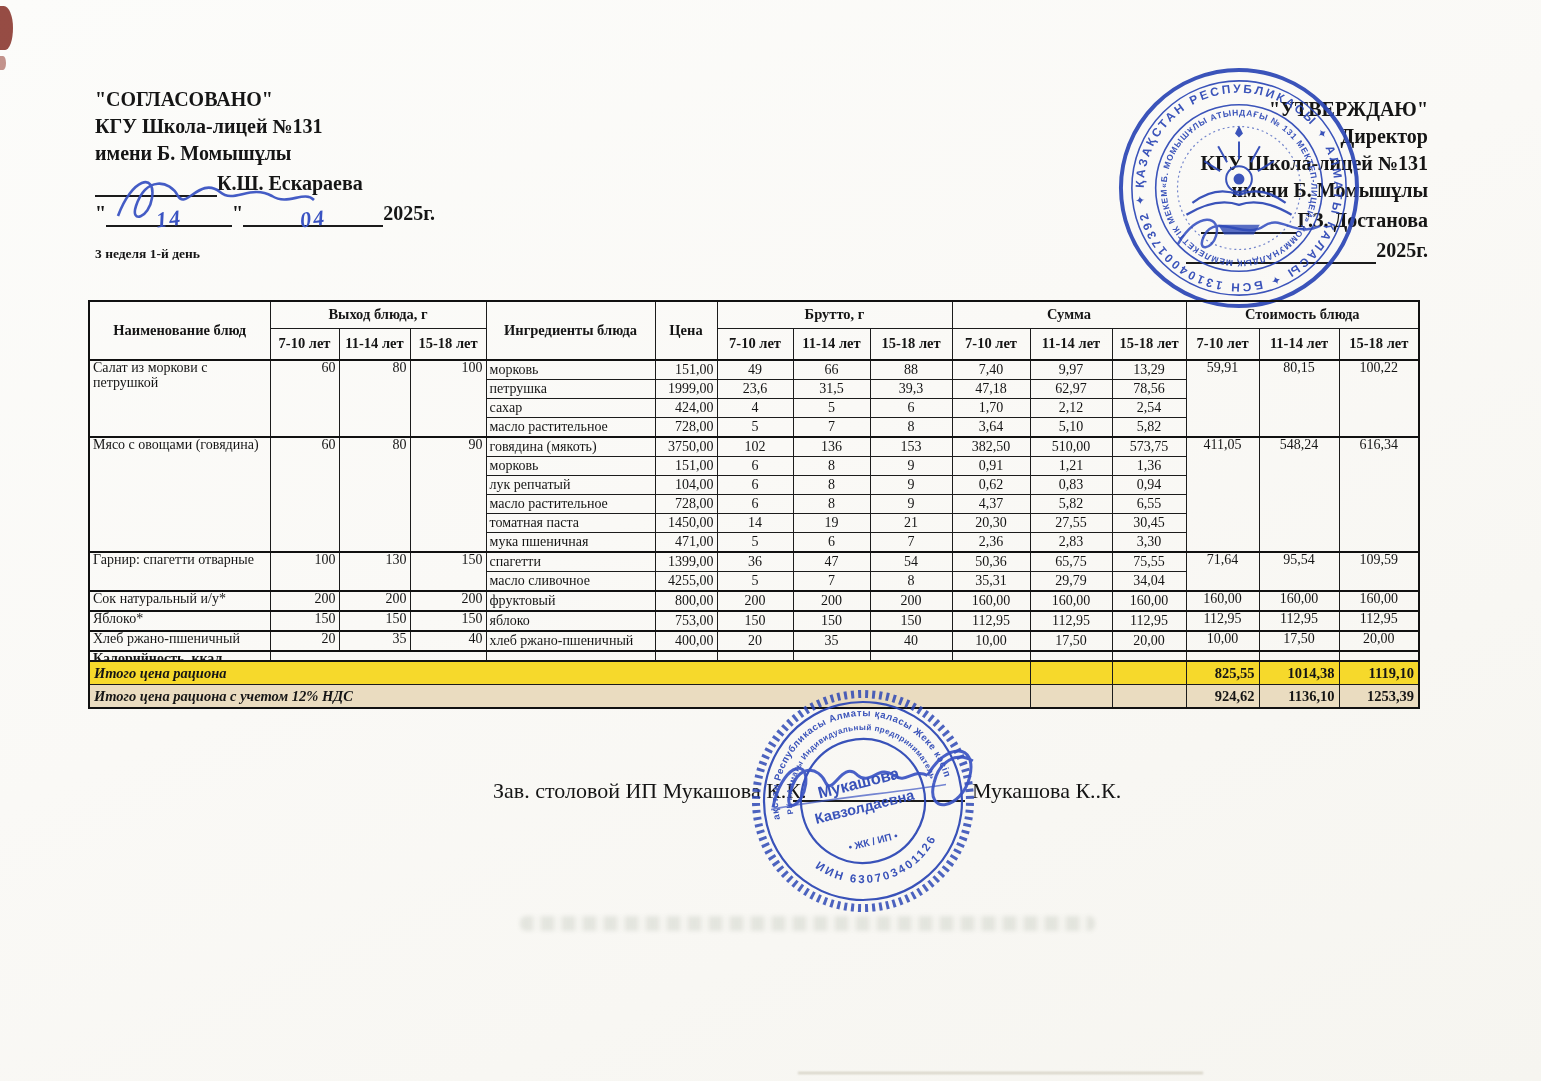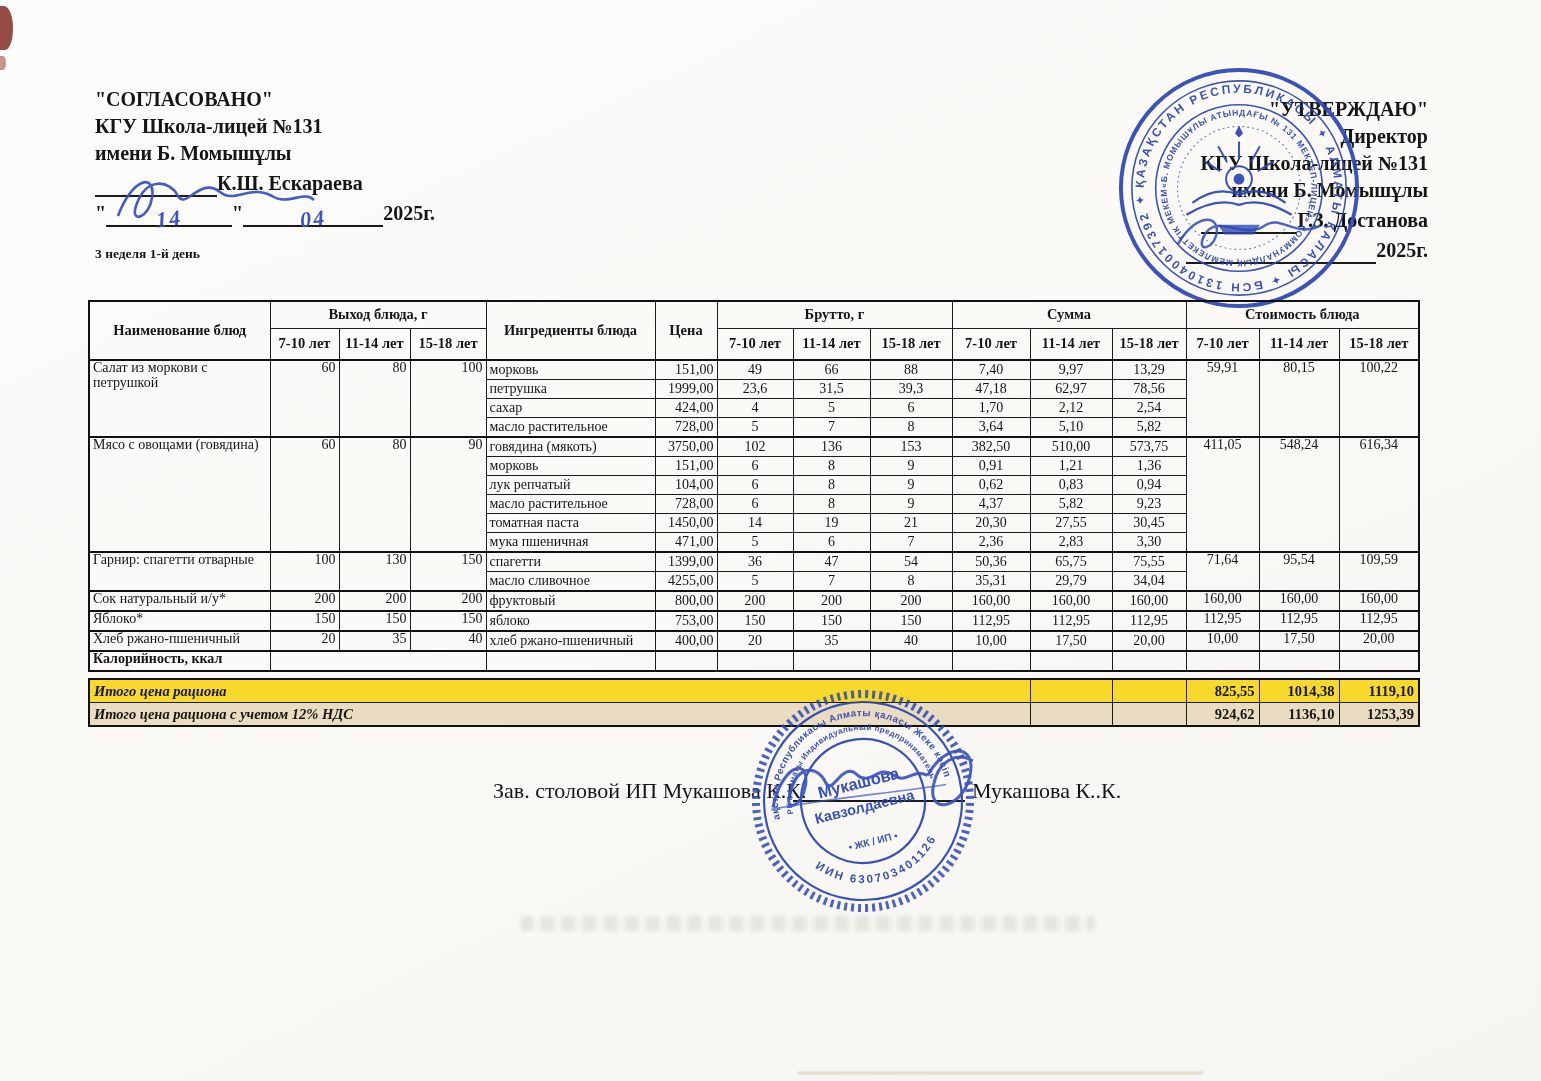--- a/index.html
+++ b/index.html
@@ -61,21 +61,21 @@
   .c-dish{text-align:left;vertical-align:top;padding-top:1px;}
   .c-ing{text-align:left;}
   .c-price{text-align:right;padding-right:5px;}
   .c-mid{text-align:center;}
   .c-cost{vertical-align:top;padding-top:1px;}
   .c-out{vertical-align:top;padding-top:1px;text-align:right;}
   .c-cal{font-weight:bold;}
 
   
   .totals-table{
-    position:absolute;left:88px;top:678px;width:1330px;
+    position:absolute;left:88px;top:660px;width:1330px;
     border-collapse:collapse;table-layout:fixed;
     border:2px solid #111;
   }
   .totals-table td{border:1.5px solid #1c1c1c;height:22px;font-size:14.5px;padding:0 4px;}
   .row-gross td{background:#f6d92b;}
   .row-vat td{background:#eadcc0;}
   .t-label{font-weight:bold;font-style:italic;font-size:15px;text-align:left;}
   .t-val{font-weight:bold;text-align:right;}
 
   
@@ -286,21 +286,21 @@
           <td class="c-mid">0,94</td>
         </tr>
         <tr>
           <td class="c-ing">масло растительное</td>
           <td class="c-price">728,00</td>
           <td class="c-mid">6</td>
           <td class="c-mid">8</td>
           <td class="c-mid">9</td>
           <td class="c-mid">4,37</td>
           <td class="c-mid">5,82</td>
-          <td class="c-mid">9,23</td>
+          <td class="c-mid">6,55</td>
         </tr>
         <tr>
           <td class="c-ing">томатная паста</td>
           <td class="c-price">1450,00</td>
           <td class="c-mid">14</td>
           <td class="c-mid">19</td>
           <td class="c-mid">21</td>
           <td class="c-mid">20,30</td>
           <td class="c-mid">27,55</td>
           <td class="c-mid">30,45</td>

